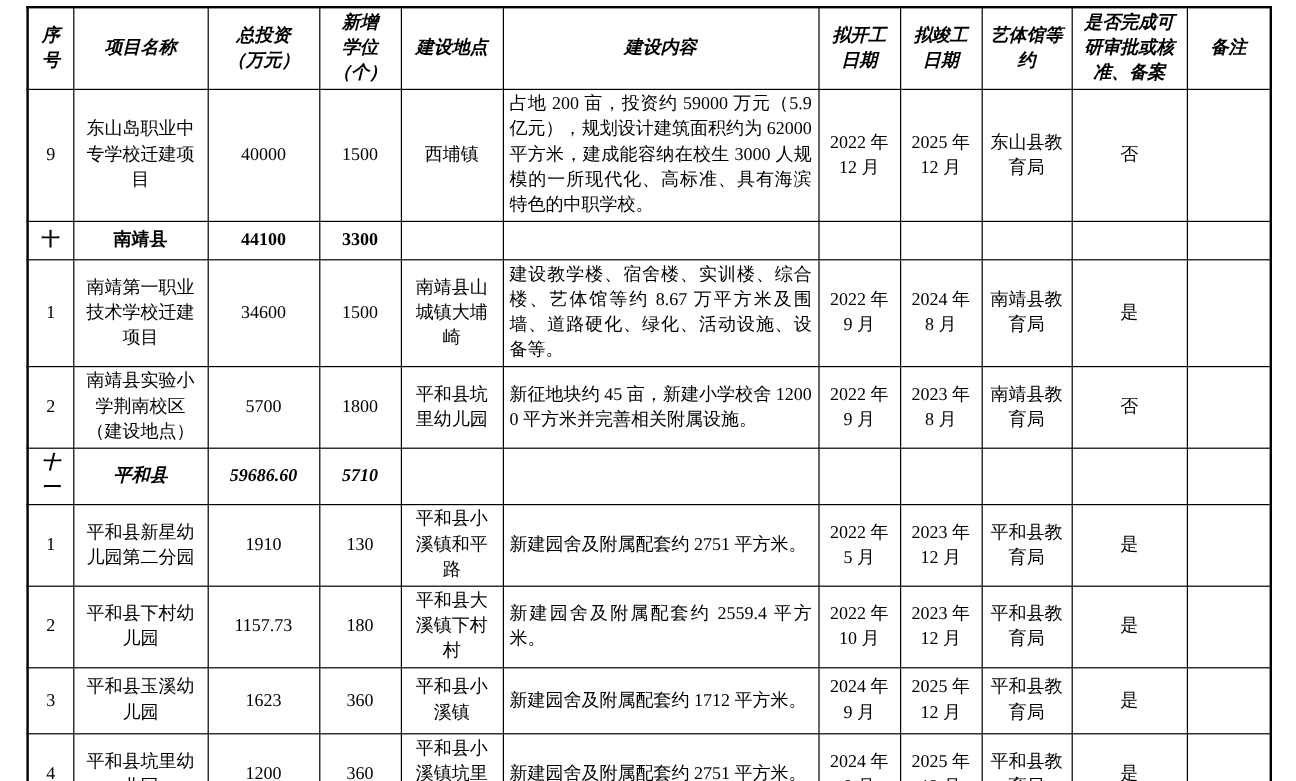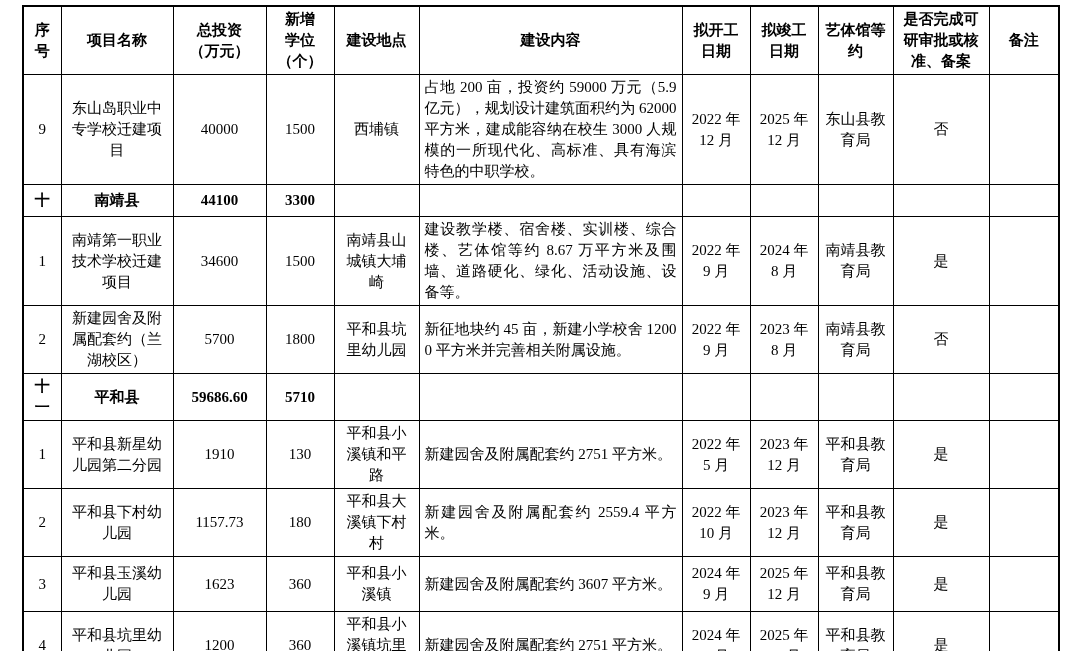--- a/index.html
+++ b/index.html
@@ -42,21 +42,21 @@
         <col style="width: 68px;">
         <col style="width: 85px;">
         <col style="width: 263px;">
         <col style="width: 68px;">
         <col style="width: 68px;">
         <col style="width: 75px;">
         <col style="width: 96px;">
         <col style="width: 70px;">
       </colgroup>
     <thead>
-      <tr id="thead-row" style="height: 60px;">
+      <tr id="thead-row" style="height: 60px; font-style: italic;">
           <th>序号</th>
           <th>项目名称</th>
           <th>总投资
 （万元）</th>
           <th>新增
 学位
 （个）</th>
           <th>建设地点</th>
           <th>建设内容</th>
           <th>拟开工
@@ -109,34 +109,34 @@
           <td>2022 年
 9 月</td>
           <td>2024 年
 8 月</td>
           <td>南靖县教育局</td>
           <td>是</td>
           <td></td>
         </tr>
         <tr style="height: 61px;">
           <td>2</td>
-          <td>新建园舍及附属配套约（兰湖校区）</td>
+          <td>南靖县实验小学荆南校区（建设地点）</td>
           <td>5700</td>
           <td>1800</td>
           <td>平和县坑里幼儿园</td>
           <td class="content">新征地块约 45 亩，新建小学校舍 12000 平方米并完善相关附属设施。</td>
           <td>2022 年
 9 月</td>
           <td>2023 年
 8 月</td>
           <td>南靖县教育局</td>
           <td>否</td>
           <td></td>
         </tr>
-        <tr class="group" style="height: 32px;">
+        <tr class="group" style="height: 32px; font-style: italic;">
           <td>十一</td>
           <td>平和县</td>
           <td>59686.60</td>
           <td>5710</td>
           <td></td>
           <td class="content"></td>
           <td></td>
           <td></td>
           <td></td>
           <td></td>
@@ -171,21 +171,21 @@
           <td>平和县教育局</td>
           <td>是</td>
           <td></td>
         </tr>
         <tr style="height: 55px;">
           <td>3</td>
           <td>平和县玉溪幼儿园</td>
           <td>1623</td>
           <td>360</td>
           <td>平和县小溪镇</td>
-          <td class="content">新建园舍及附属配套约 3607 平方米。</td>
+          <td class="content">新建园舍及附属配套约 1712 平方米。</td>
           <td>2024 年
 9 月</td>
           <td>2025 年
 12 月</td>
           <td>平和县教育局</td>
           <td>是</td>
           <td></td>
         </tr>
         <tr style="height: 58px;">
           <td>4</td>

